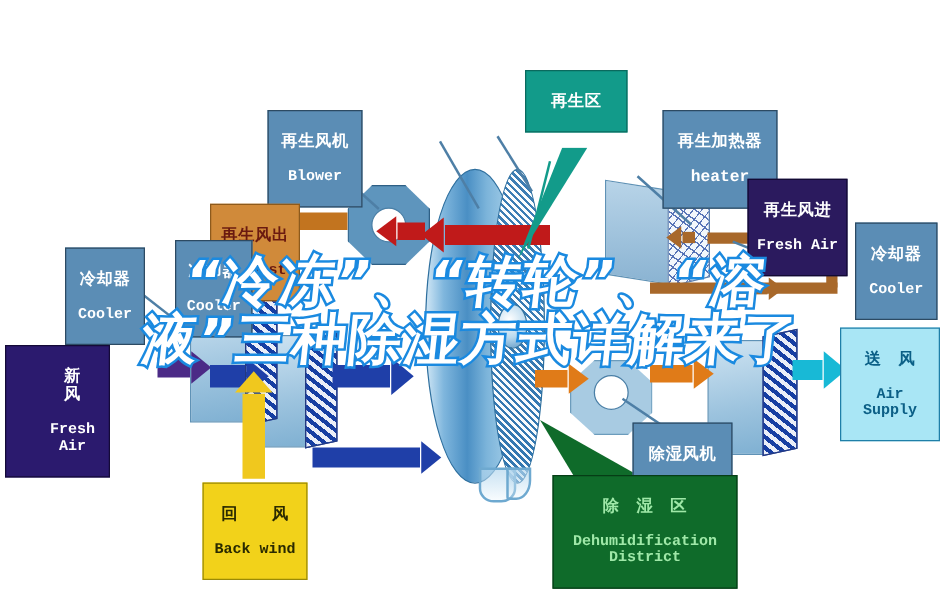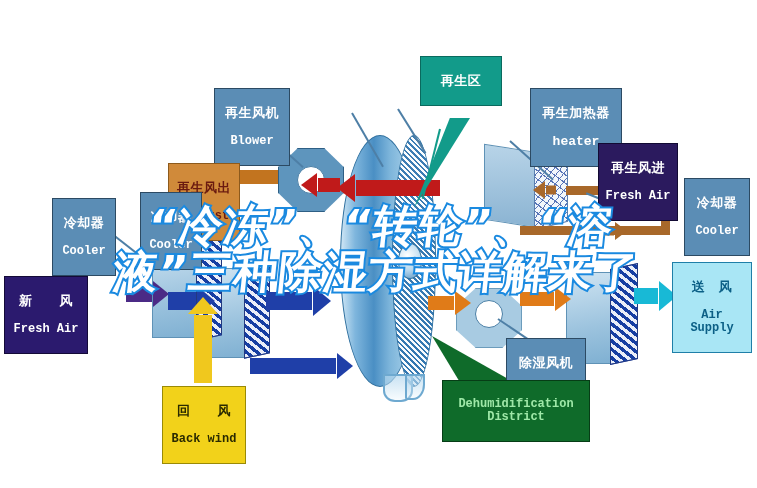--- a/index.html
+++ b/index.html
@@ -25,21 +25,21 @@
   .lbl .en{display:block;font-family:"Liberation Mono","DejaVu Sans Mono",monospace;font-weight:bold;}
 
   
   .lbl-blue{background:#5b8db5;color:#ffffff;border-color:#2c4a63;}
   .lbl-teal{background:#129b8a;color:#ffffff;border-color:#0a6a5e;}
   .lbl-purple{background:#2b1a5e;color:#ffffff;border-color:#120a33;}
   .lbl-orange{background:#d08a3a;color:#6a1a10;border-color:#8d5a1c;margin-top:15px;}
   .lbl-yellow{background:#f2d21a;color:#2a2a00;border-color:#9a8a06;}
   .lbl-green{background:#0f6b2a;color:#9fe8a8;border-color:#063d16;}
   .lbl-cyan{background:#a9e6f5;color:#0b5f86;border-color:#1f7fa8;}
-  .lbl-navy{background:#2b1a6e;color:#ffffff;border-color:#140a38;}
+  .lbl-navy{background:#2b1a6e;color:#ffffff;border-color:#140a38;padding-left:28px;}
 
   
   .leader{position:absolute;z-index:30;transform-origin:0 50%;height:2px;}
 
   
   .part{position:absolute;z-index:20;}
 
   .rotor-body{
     position:absolute;z-index:18;
     background:linear-gradient(90deg,#cfe6f5 0%,#7fb6dd 18%,#4a8fc4 42%,#7cb4da 62%,#b9dcf0 100%);
@@ -299,20 +299,21 @@
     <span class="cn">送　风</span>
     <span class="en" style="font-size:12px;">Air Supply</span>
   </div>
 
   <div class="lbl lbl-blue" style="left:506px;top:338px;width:80px;font-size:13px;">
     <span class="cn">除湿风机</span>
     <span class="en" style="font-size:12px;">Blower</span>
   </div>
 
   <div class="lbl lbl-green" style="left:442px;top:380px;width:148px;font-size:13px;">
+    <span class="cn">除　湿　区</span>
     <span class="en" style="font-size:12px;">Dehumidification
 District</span>
   </div>
 
   <div id="headline">
     <span>“冷冻”、“转轮”、“溶</span>
     <span>液”三种除湿方式详解来了</span>
   </div>
 
 </div>

